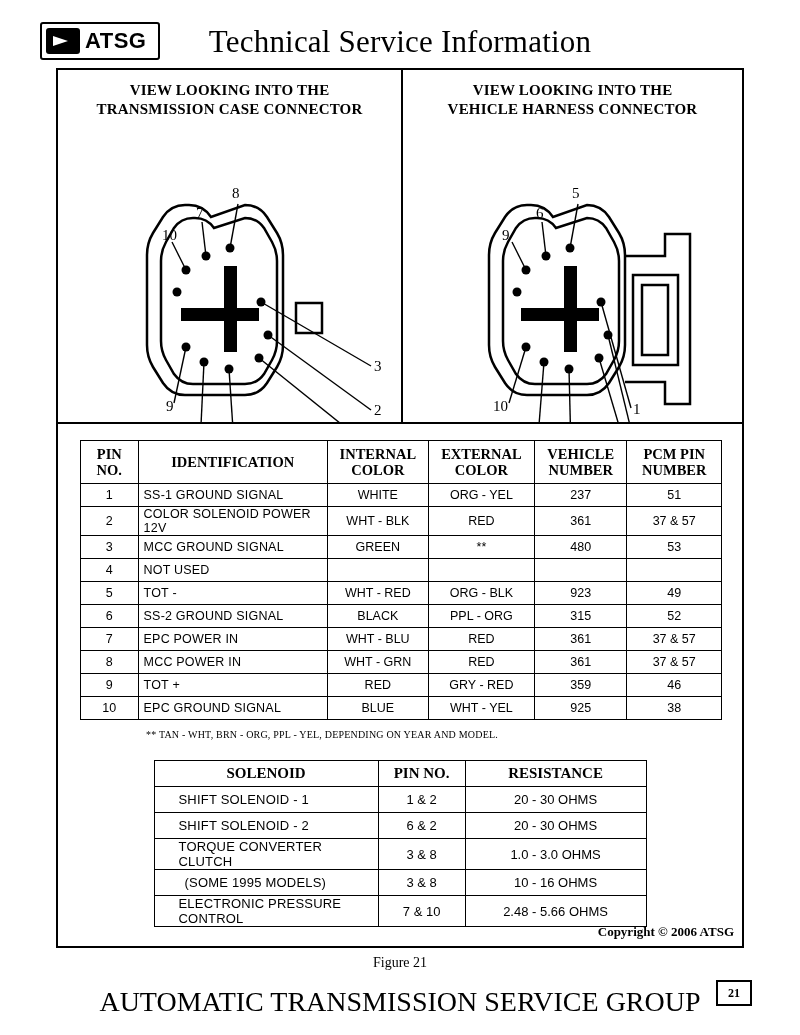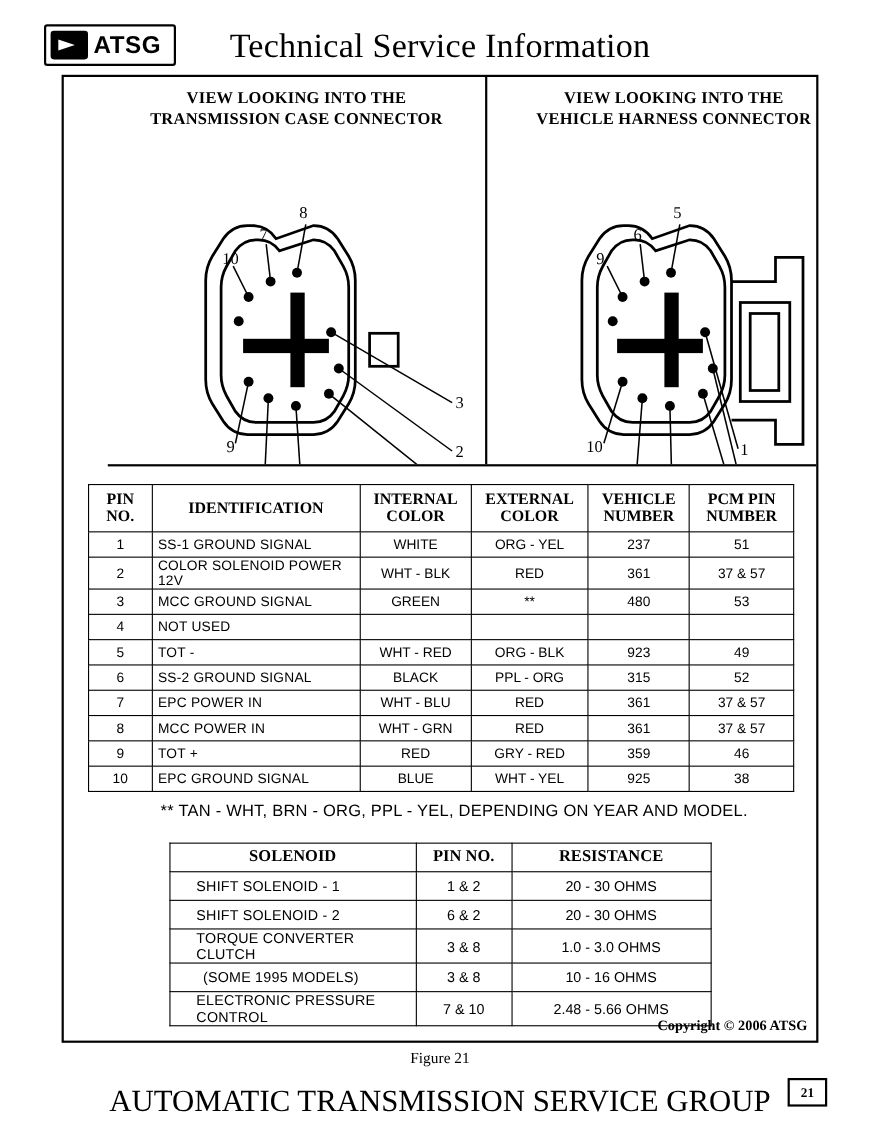--- a/index.html
+++ b/index.html
@@ -90,21 +90,20 @@
     height: 880px;
     border: 2px solid #000;
     box-sizing: border-box;
   }
 
   
   .conn-row {
     position: relative;
     height: 352px;
     border-bottom: 2px solid #000;
-    margin-left: 40px;
   }
   .conn-pane {
     position: absolute;
     top: 0;
     height: 352px;
     box-sizing: border-box;
   }
   .conn-left { left: 0; width: 345px; border-right: 2px solid #000; }
   .conn-right { left: 345px; width: 339px; }
 
@@ -149,23 +148,24 @@
     letter-spacing: 0.2px;
   }
   .col-pin { width: 64px; }
   .col-ident { width: 210px; }
   .col-int { width: 104px; }
   .col-ext { width: 110px; }
   .col-circ { width: 96px; }
   .col-pcm { width: 100px; }
 
   .footnote {
-    font-size: 15px;
+    font-size: 10px;
     margin: 9px 0 0 66px;
     letter-spacing: 0.2px;
+    font-family: Liberation Serif, serif;
   }
 
   
   .sol-wrap {
     display: flex;
     justify-content: center;
     margin-top: 20px;
   }
   table.sol-table {
     border-collapse: collapse;

